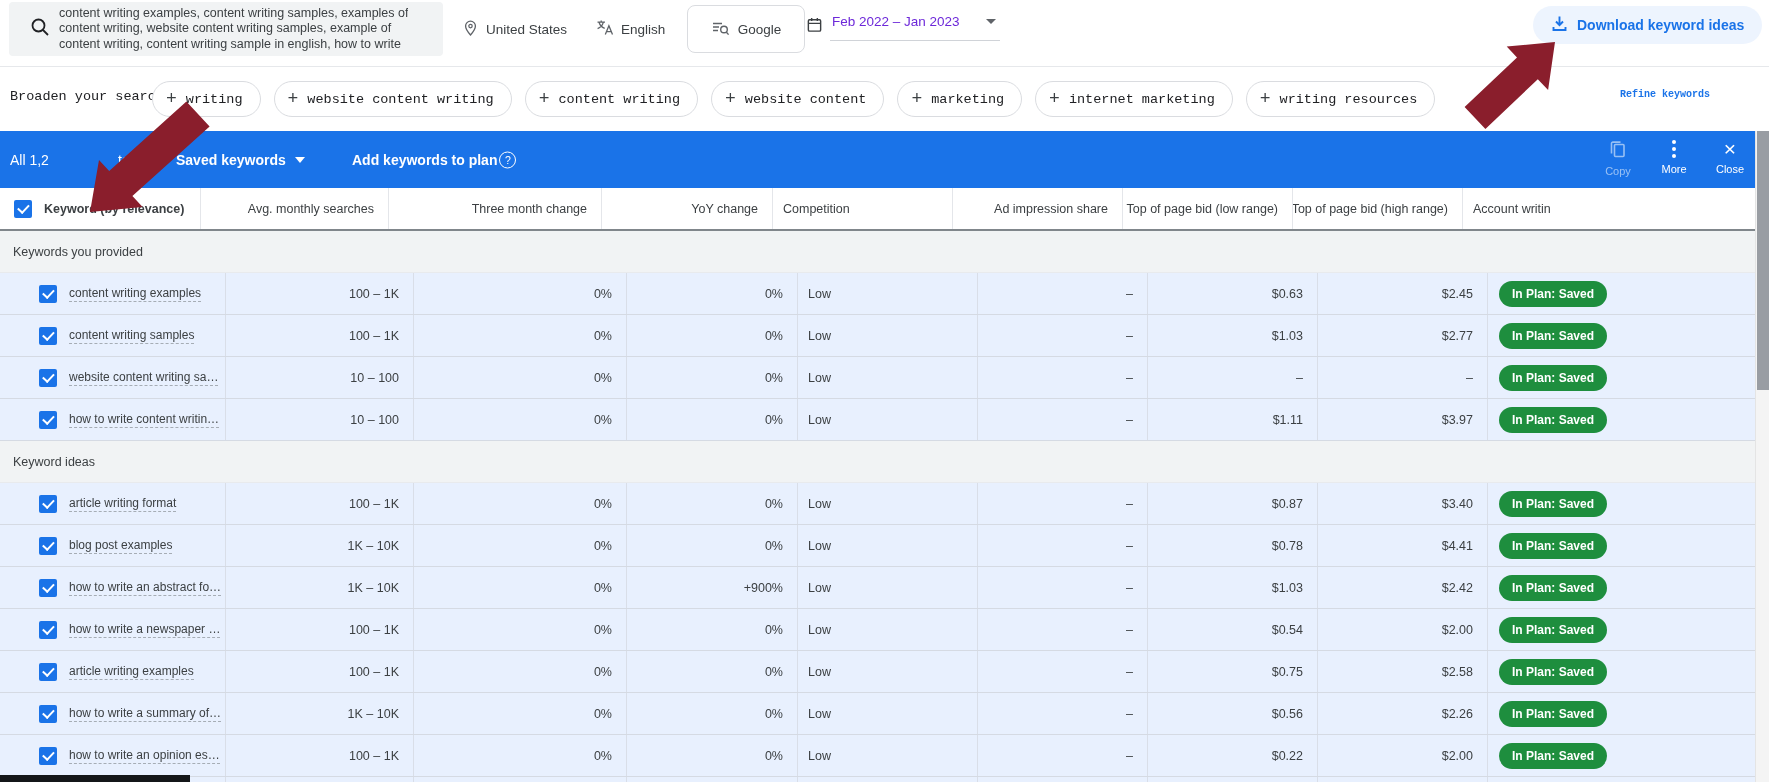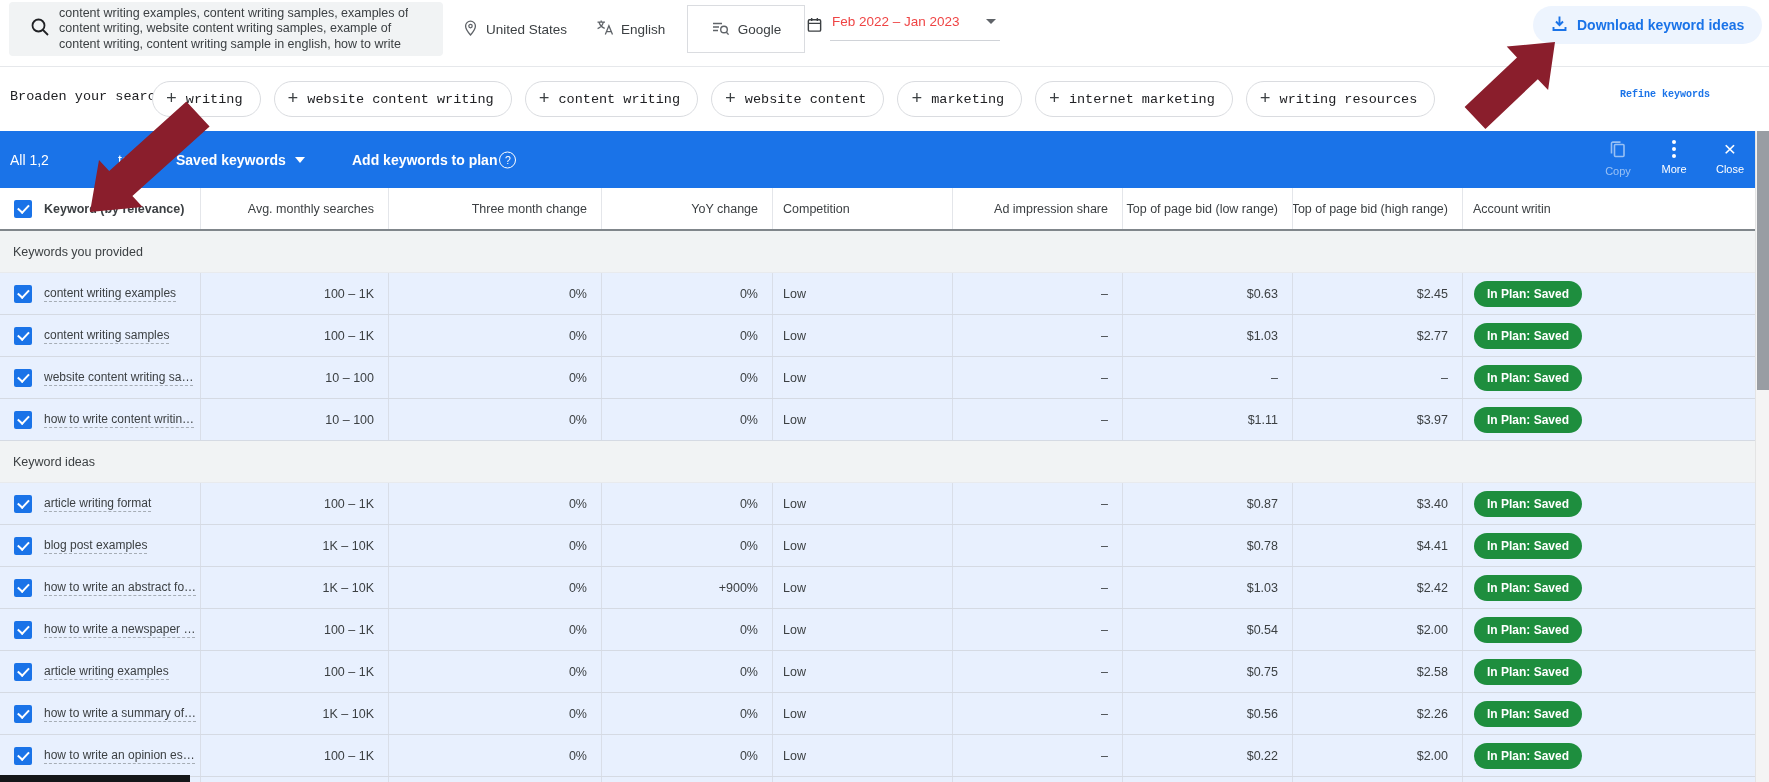--- a/index.html
+++ b/index.html
@@ -9,25 +9,25 @@
   .topbar{position:absolute;left:0;top:0;width:100%;height:66px;background:#fff;}
   .hr-top{position:absolute;left:0;top:66px;width:100%;height:1px;background:#e6e8eb;}
   .search-box{position:absolute;left:9px;top:2px;width:434px;height:54px;background:#f1f3f4;
               border-radius:4px;display:flex;align-items:center;}
   .search-ic{margin:0 8px 0 20px;flex:0 0 auto;}
   .search-lines{font-size:12.5px;line-height:15.5px;color:#3c4043;white-space:nowrap;overflow:hidden;}
   .tb-item{position:absolute;top:0;height:58px;display:flex;align-items:center;gap:7px;
            font-size:13.5px;color:#3c4043;cursor:pointer;}
   .loc{left:462px;} .lang{left:596px;}
   .google-box{position:absolute;left:687px;top:5px;width:116px;height:46px;border:1px solid #dadce0;
-              border-radius:0;display:flex;align-items:center;justify-content:center;gap:8px;
+              border-radius:8px;display:flex;align-items:center;justify-content:center;gap:8px;
               font-size:13.5px;color:#3c4043;cursor:pointer;background:#fff;}
   .dates{position:absolute;left:806px;top:11px;height:40px;display:flex;align-items:flex-start;gap:7px;cursor:pointer;}
   .date-ul{display:flex;align-items:center;gap:26px;border-bottom:1px solid #d0d3d8;padding:3px 4px 11px 2px;
-           font-size:13.5px;color:#ef4444;}
+           font-size:13.5px;color:#6d28d9;}
   .caret-gray{width:0;height:0;border-left:5px solid transparent;border-right:5px solid transparent;
               border-top:5px solid #5f6368;}
   .download{position:absolute;left:1533px;top:6px;height:38px;padding:0 18px;background:#edf4fe;
             border-radius:20px;display:flex;align-items:center;gap:9px;color:#1a73e8;
             font-size:14px;font-weight:700;cursor:pointer;}
   
   .broaden{position:absolute;left:0;top:67px;width:100%;height:63px;font-family:Liberation Mono, monospace;}
   .broaden-label{position:absolute;left:10px;top:22px;font-size:13.5px;color:#202124;}
   .chips{position:absolute;left:152px;top:14px;display:flex;gap:13px;}
   .chip{height:34px;border:1px solid #dadce0;border-radius:18px;background:#fff;display:flex;
@@ -55,21 +55,21 @@
   
   .tablewrap{position:absolute;left:0;top:188px;width:1755px;}
   .hrow,.row{display:grid;grid-template-columns:200px 188px 213px 171px 180px 170px 170px 170px minmax(0,1fr);}
   .hrow{height:41px;border-bottom:2px solid #80868b;background:#fff;}
   .hcell{display:flex;align-items:center;font-size:12.5px;color:#3c4043;border-left:1px solid #e4e6ea;
          overflow:hidden;white-space:nowrap;cursor:pointer;}
   .hcell.first{border-left:none;padding-left:14px;font-weight:700;}
   .hlabel{margin-left:12px;}
   .srow{height:41px;background:#f1f3f4;border-bottom:1px solid #e8eaed;display:flex;align-items:center;
         padding-left:13px;font-size:12.5px;color:#3c4043;}
-  .row{height:41px;background:#e8f0fe;border-bottom:1px solid #d5dae3;}
+  .row{height:41px;background:#e8f0fe;border-bottom:1px solid #d5dae3;padding-left:25px;}
   .cell{display:flex;align-items:center;font-size:12.5px;color:#3c4043;border-left:1px solid #d9dee8;
         overflow:hidden;white-space:nowrap;}
   .cell.first{border-left:none;padding-left:14px;}
   .al-right{justify-content:flex-end;padding-right:14px;}
   .al-left{justify-content:flex-start;padding-left:10px;}
   .kw{margin-left:12px;border-bottom:1px dashed #a6adb5;padding-bottom:1px;cursor:pointer;font-size:12px;}
   .cbx{position:relative;width:18px;height:18px;background:#1a73e8;border-radius:2px;flex:0 0 auto;cursor:pointer;}
   .cbx::after{content:"";position:absolute;left:6px;top:2.6px;width:4.5px;height:9px;
               border-right:2px solid #fff;border-bottom:2px solid #fff;transform:rotate(43deg);}
   .badge{display:inline-flex;align-items:center;background:#1e8e3e;border-radius:14px;color:#fff;

